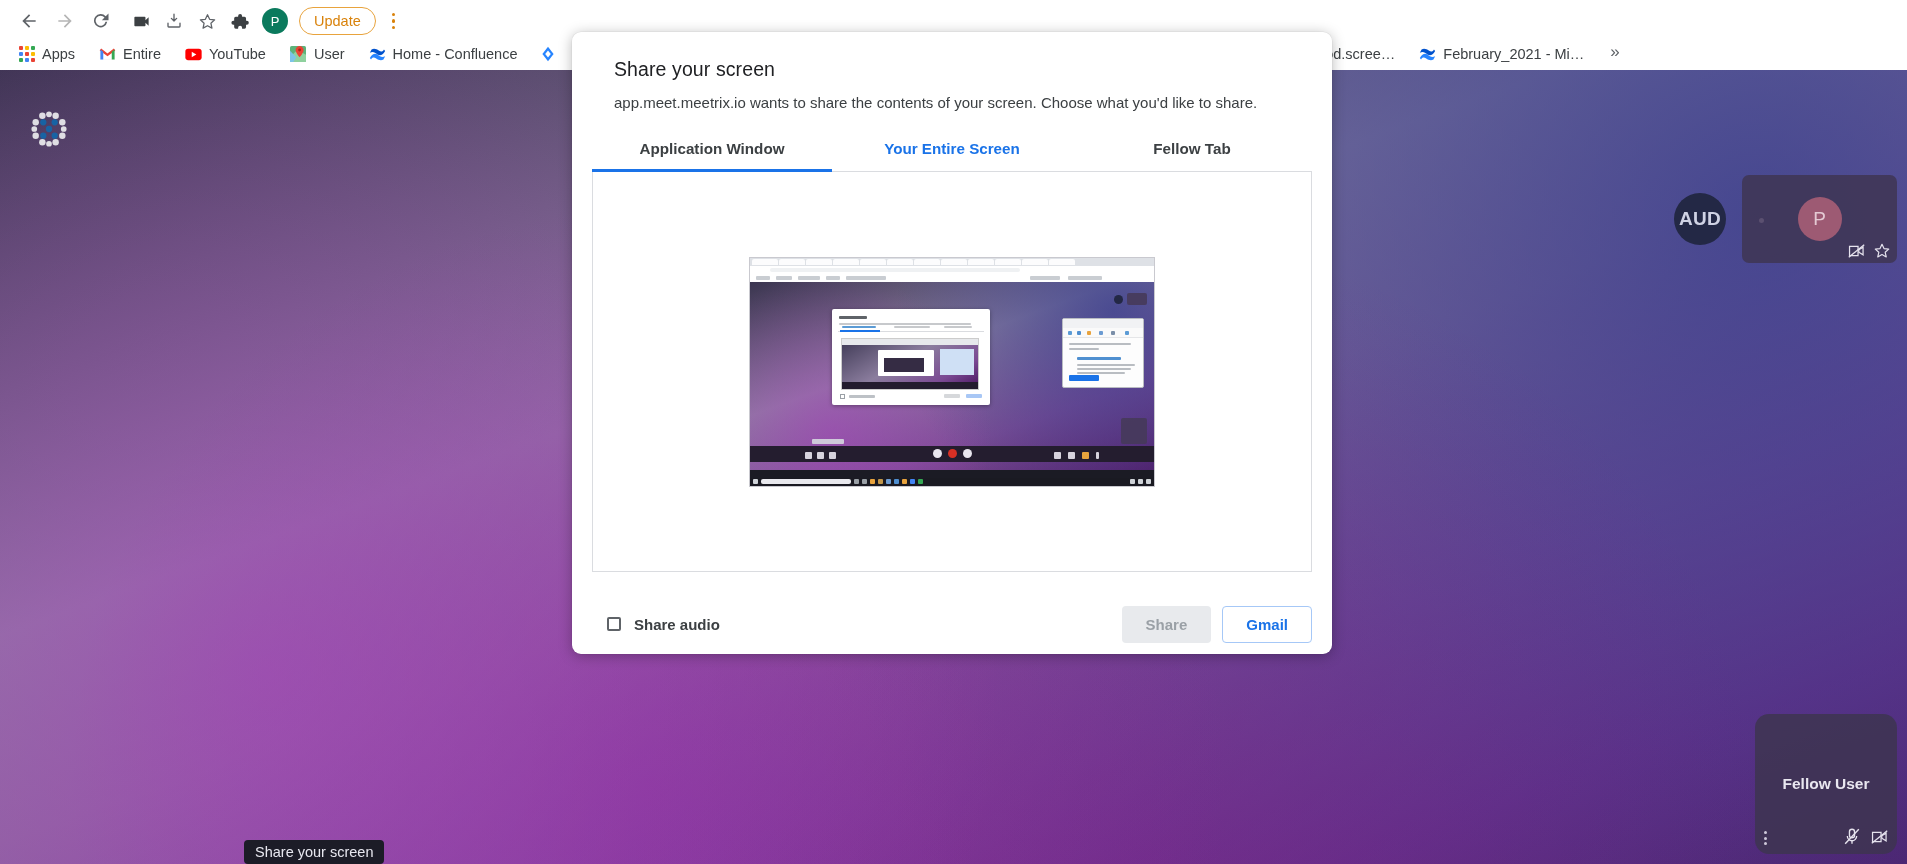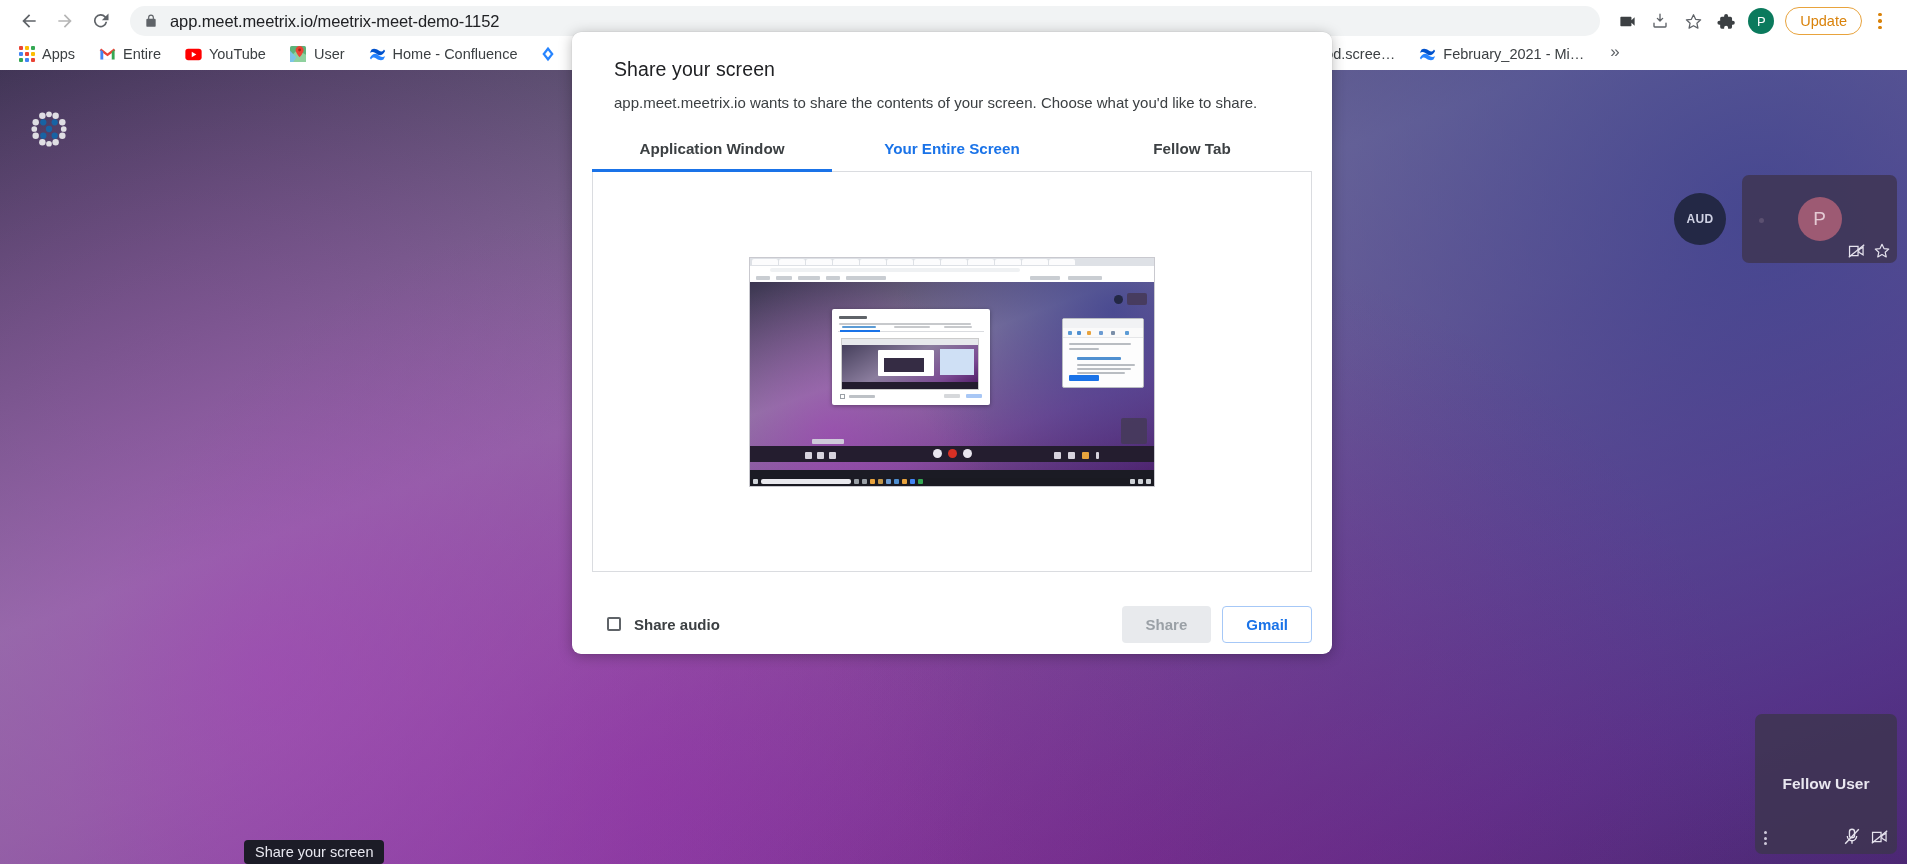--- a/index.html
+++ b/index.html
@@ -84,40 +84,40 @@
       radial-gradient(circle at 92% 18%, rgba(48,58,140,0.75) 0%, rgba(48,58,140,0) 55%),
       linear-gradient(160deg, #3b3550 0%, #6a5f7e 22%, #8d7fa0 38%, #8a6f9c 52%, #7c4d95 70%, #6d2f86 86%, #55206a 100%);
     overflow:hidden;
     z-index:5;
   }
   .meet-logo { position:absolute; left:30px; top:40px; width:38px; height:38px; opacity:0.95; }
 
   .aud-avatar {
     position:absolute; right:181px; top:123px;
     width:52px; height:52px; border-radius:50%;
-    background:#232845; color:#cfd2e4; font-size:12px; font-weight:bold;
+    background:#232845; color:#cfd2e4; font-size:19px; font-weight:bold;
     display:flex; align-items:center; justify-content:center;
     letter-spacing:0.3px;
   }
   .tile-top {
     position:absolute; right:10px; top:105px; width:155px; height:88px;
     background:rgba(62,52,80,0.82); border-radius:7px;
   }
   .tile-top .circ {
     position:absolute; left:50%; top:50%; transform:translate(-50%,-50%);
     width:44px; height:44px; border-radius:50%; background:#9d5a73;
     color:#e4c9d3; font-size:19px; display:flex; align-items:center; justify-content:center;
   }
   .tile-top .dot { position:absolute; left:17px; top:43px; width:5px;height:5px;border-radius:50%;background:#5b5070;}
   .tile-icons { position:absolute; right:7px; bottom:4px; display:flex; gap:9px; align-items:center;}
   .tile-icons svg { display:block; }
 
   .tile-bottom {
     position:absolute; right:10px; bottom:10px; width:142px; height:140px;
-    background:rgba(62,52,80,0.86); border-radius:7px;
+    background:rgba(62,52,80,0.86); border-radius:14px;
   }
   .tile-bottom .nm {
     position:absolute; left:0; right:0; top:50%; transform:translateY(-50%);
     text-align:center; color:#e9e7f0; font-size:15.5px; font-weight:bold;
   }
   .tile-bottom .kebab3 {
     position:absolute; left:9px; bottom:9px; display:flex; flex-direction:column;
     gap:2.5px; cursor:pointer;
   }
   .tile-bottom .kebab3 i { width:3px;height:3px;border-radius:50%;background:#cfcada;display:block;}
@@ -353,28 +353,20 @@
         <svg width="20" height="20" viewBox="0 0 24 24">
             <path d="M4 11h12.2l-5.6-5.6L12 4l8 8-8 8-1.4-1.4 5.6-5.6H4z" fill="currentColor"></path>
           </svg>
       </div>
       <div class="nav-btn">
         <svg width="20" height="20" viewBox="0 0 24 24">
           <path d="M17.65 6.35A8 8 0 1 0 19.5 13h-2.08A6 6 0 1 1 16.2 7.8L13 11h8V3z" fill="#5f6368"></path>
         </svg>
       </div>
 
-      <div class="omnibox">
-        <span class="lock-icon">
-          <svg width="14" height="14" viewBox="0 0 24 24">
-            <path d="M18 8h-1V6a5 5 0 0 0-10 0v2H6a2 2 0 0 0-2 2v10a2 2 0 0 0 2 2h12a2 2 0 0 0 2-2V10a2 2 0 0 0-2-2zM9 6a3 3 0 0 1 6 0v2H9V6z" fill="#5f6368"></path>
-          </svg>
-        </span>
-        <span class="url-text">app.meet.meetrix.io/meetrix-meet-demo-1152</span>
-      </div>
 
       <div class="toolbar-icons">
         <div class="tb-icon">
           <svg width="19" height="19" viewBox="0 0 24 24">
               <path d="M17 10.5V7a1 1 0 0 0-1-1H4a1 1 0 0 0-1 1v10a1 1 0 0 0 1 1h12a1 1 0 0 0 1-1v-3.5l4 4v-11l-4 4z" fill="#3c4043"></path>
             </svg>
         </div>
         <div class="tb-icon">
           <svg width="18" height="18" viewBox="0 0 24 24">
             <path d="M12 3v9m0 0l-3.5-3.5M12 12l3.5-3.5" fill="none" stroke="#5f6368" stroke-width="1.8" stroke-linecap="round"></path>

